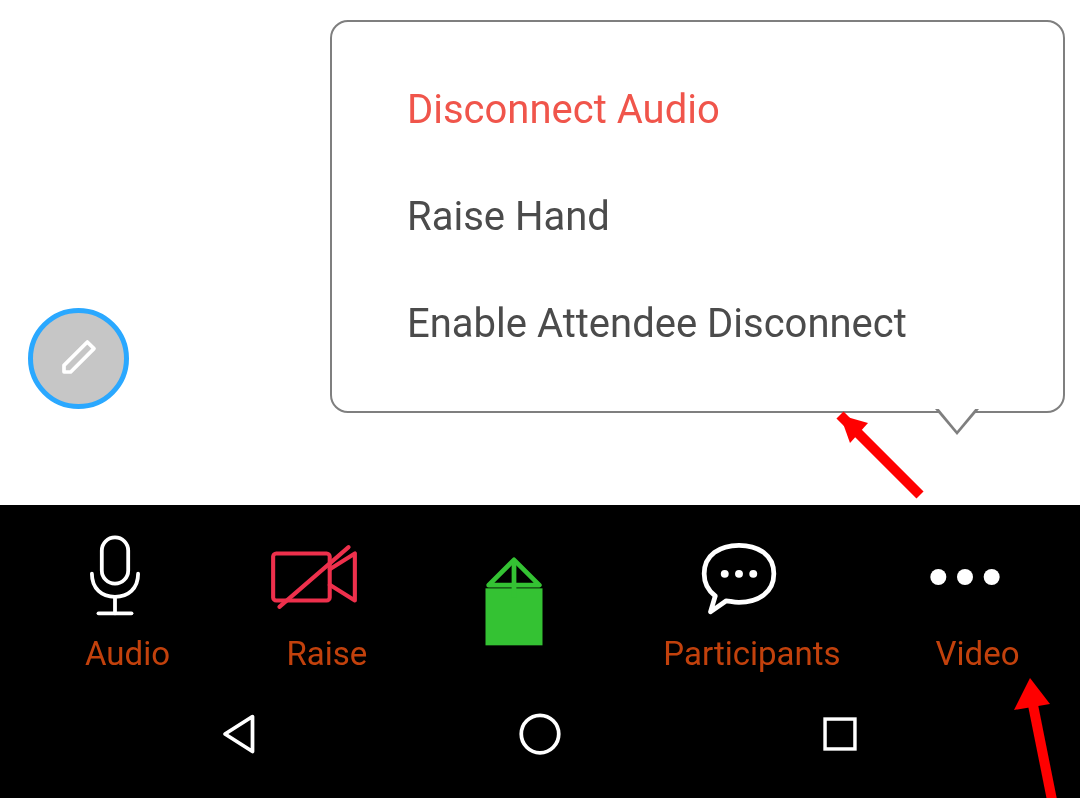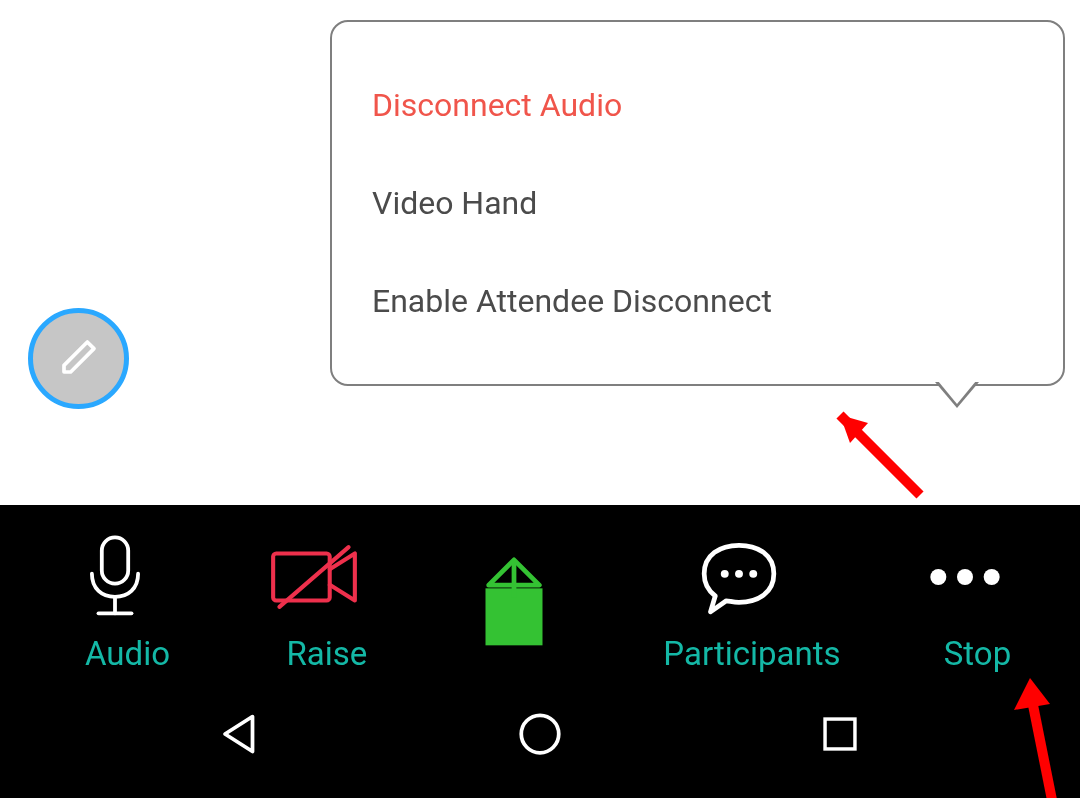--- a/index.html
+++ b/index.html
@@ -54,24 +54,25 @@
       content: "";
       position: absolute;
       top: -27px;
       left: -19px;
       width: 0; height: 0;
       border-left: 19px solid transparent;
       border-right: 19px solid transparent;
       border-top: 23px solid #ffffff;
     }
     .menu-item {
-      font-size: 32px;
+      font-size: 40px;
       padding: 30px 0;
       color: #4b4b4b;
       cursor: pointer;
+      margin-left: 35px;
     }
     .menu-item.danger { color: #f0554b; }
     .toolbar {
       position: absolute;
       bottom: 0;
       left: 0;
       width: 100%;
       height: 293px;
       background: #000000;
       display: flex;
@@ -93,21 +94,21 @@
       cursor: pointer;
       min-width: 150px;
     }
     .toolbar-item .icon-box {
       height: 90px;
       display: flex;
       align-items: center;
       justify-content: center;
     }
     .toolbar-label {
-      color: #14b8a6;
+      color: #c2410c;
       font-size: 33px;
       text-align: center;
       margin-left: 25px;
     }
     .nav-bar {
       flex: 1;
       display: flex;
       align-items: center;
       justify-content: space-around;
       padding: 0 90px 12px 90px;
@@ -134,21 +135,21 @@
   <div class="pencil-tool">
     <span>
       <svg width="40" height="40" viewBox="0 0 24 24" fill="none" stroke="#ffffff" stroke-width="2.2" stroke-linecap="round" stroke-linejoin="round">
         <path d="M17 3l4 4L7 21H3v-4L17 3z"></path>
       </svg>
     </span>
   </div>
 
   <div class="popup-menu">
     <div class="menu-item danger">Disconnect Audio</div>
-    <div class="menu-item">Video Hand</div>
+    <div class="menu-item">Raise Hand</div>
     <div class="menu-item">Enable Attendee Disconnect</div>
     <div class="popup-tail"></div>
   </div>
 </div>
 
 <div class="toolbar">
   <div class="toolbar-icons">
     <div class="toolbar-item">
       <div class="icon-box">
         <span>
@@ -205,21 +206,21 @@
     <div class="toolbar-item">
       <div class="icon-box">
         <span>
           <svg width="80" height="30" viewBox="0 0 60 20">
             <circle cx="10" cy="10" r="6" fill="#ffffff"></circle>
             <circle cx="30" cy="10" r="6" fill="#ffffff"></circle>
             <circle cx="50" cy="10" r="6" fill="#ffffff"></circle>
           </svg>
         </span>
       </div>
-      <div class="toolbar-label">Stop</div>
+      <div class="toolbar-label">Video</div>
     </div>
   </div>
 
   <div class="nav-bar">
     <div class="nav-btn">
       <span>
         <svg width="50" height="50" viewBox="0 0 40 40" fill="none" stroke="#ffffff" stroke-width="3" stroke-linejoin="round">
           <path d="M30 6 L8 20 L30 34 Z"></path>
         </svg>
       </span>

